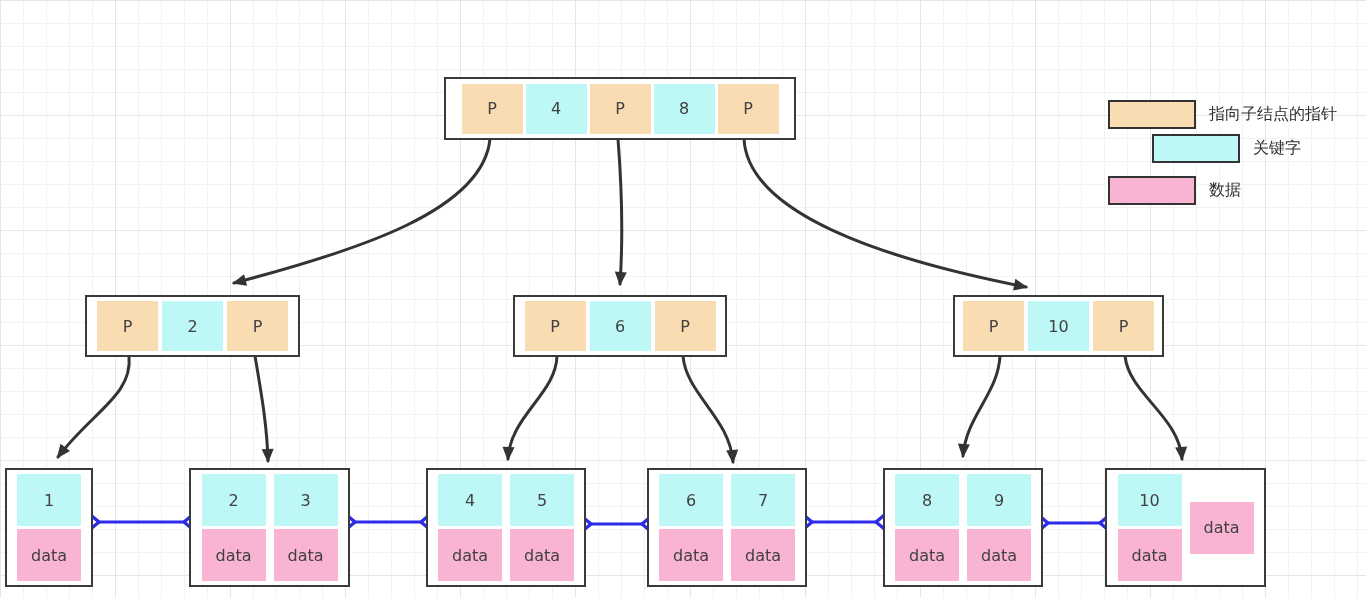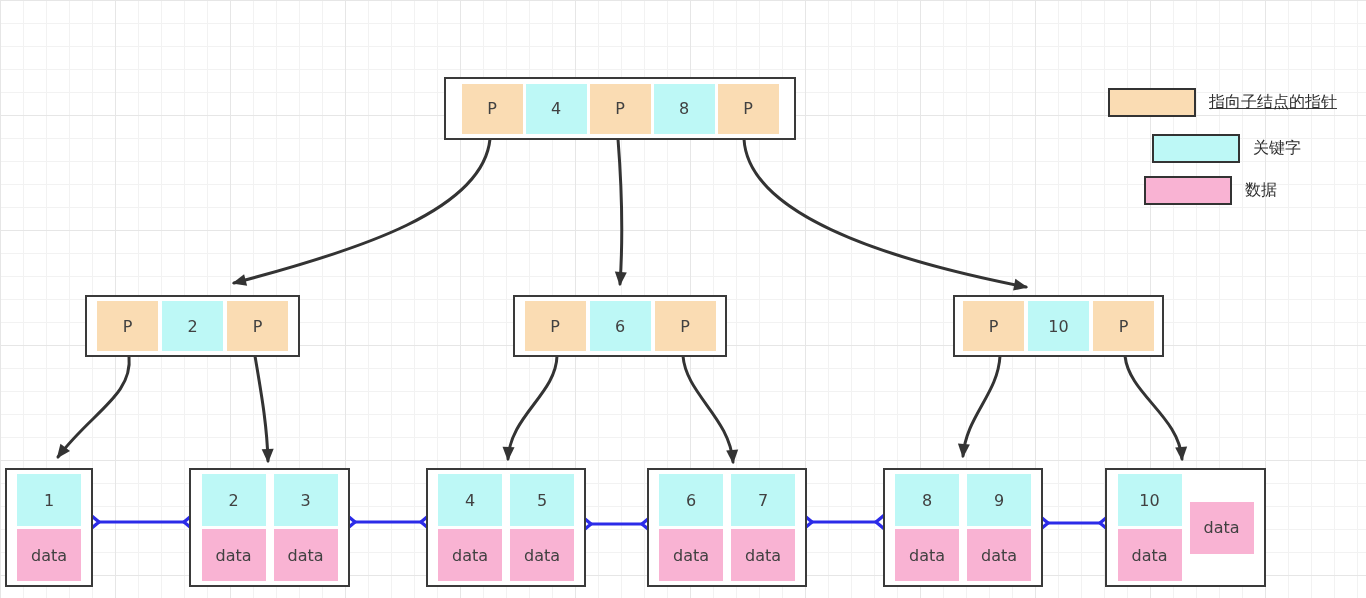--- a/index.html
+++ b/index.html
@@ -159,27 +159,27 @@
     <div class="col">
       <div class="cell key">10</div>
       <div class="cell data">data</div>
     </div>
     <div class="col">
       <div class="cell data">data</div>
     </div>
   </div>
 
   <div class="legend">
-    <div class="legend-row" style="top:0px;text-decoration:underline;">
+    <div class="legend-row" style="top:12px;">
       <div class="swatch pointer"></div>
       <div class="legend-label">指向子结点的指针</div>
     </div>
     <div class="legend-row" style="top:46px;padding-left:44px;">
       <div class="swatch key"></div>
       <div class="legend-label">关键字</div>
     </div>
-    <div class="legend-row" style="top:88px;margin-left:36px;">
+    <div class="legend-row" style="top:88px;">
       <div class="swatch data"></div>
       <div class="legend-label">数据</div>
     </div>
   </div>
 
 </div>
 
 </body></html>

